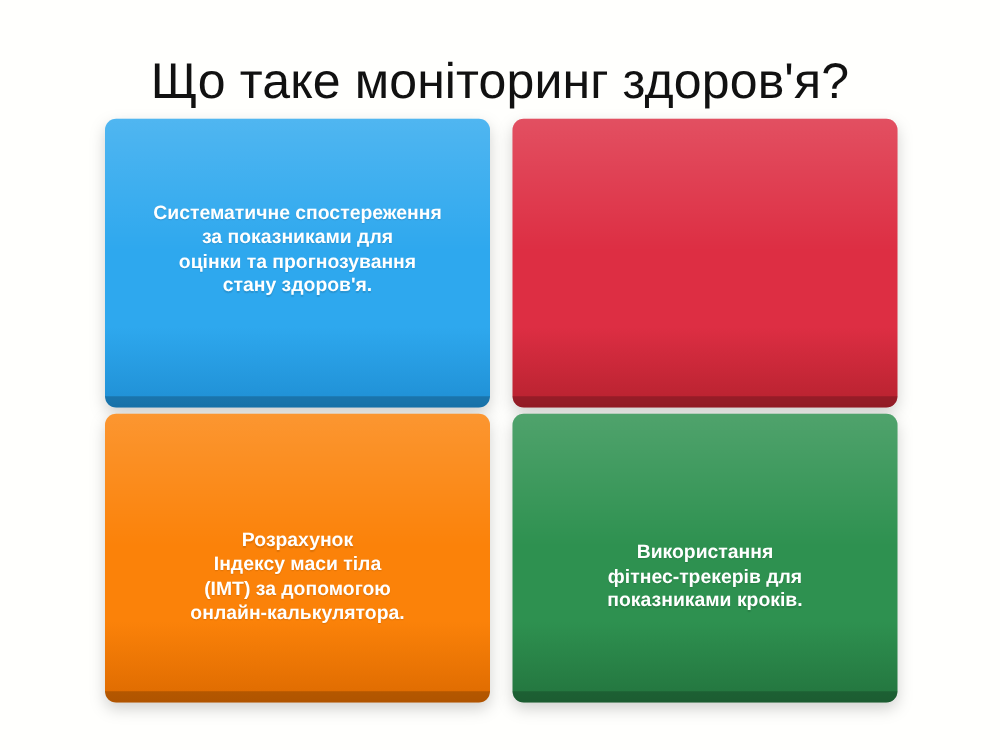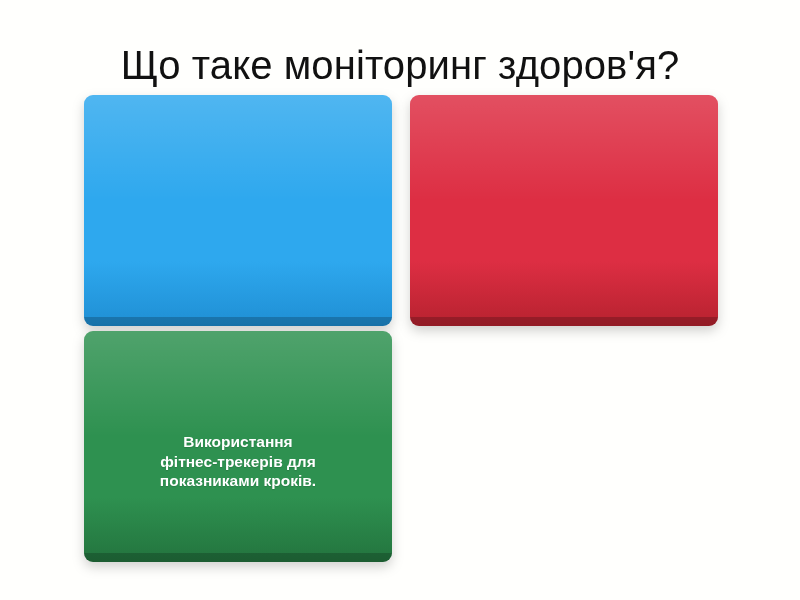--- a/index.html
+++ b/index.html
@@ -113,26 +113,37 @@
 <body style="background: rgb(255, 255, 253);">
 
 <div class="slide" style="background: rgb(255, 255, 253);">
 
   <h1 class="question-title">Що таке моніторинг здоров'я?</h1>
 
   <div class="answer-grid">
 
     <div class="answer-card card-top">
       <span class="card-face" style="background: linear-gradient(rgb(46, 168, 238) 0%, rgb(46, 168, 238) 72%, rgb(31, 143, 212) 100%);"></span>
+      <span class="card-text">Систематичне спостереження
+за показниками для
+оцінки та прогнозування
+стану здоров'я.</span>
     </div>
 
     <div class="answer-card card-top">
       <span class="card-face" style="background: linear-gradient(rgb(221, 46, 67) 0%, rgb(221, 46, 67) 72%, rgb(183, 34, 47) 100%);"></span>
     </div>
 
+    <div class="answer-card card-bottom">
+      <span class="card-face" style="background: linear-gradient(rgb(251, 130, 9) 0%, rgb(251, 130, 9) 72%, rgb(221, 106, 0) 100%);"></span>
+      <span class="card-text">Розрахунок
+Індексу маси тіла
+(ІМТ) за допомогою
+онлайн-калькулятора.</span>
+    </div>
 
     <div class="answer-card card-bottom">
       <span class="card-face" style="background: linear-gradient(rgb(46, 145, 80) 0%, rgb(46, 145, 80) 72%, rgb(35, 116, 62) 100%);"></span>
       <span class="card-text">Використання
 фітнес-трекерів для
 показниками кроків.</span>
     </div>
 
   </div>
 </div>

